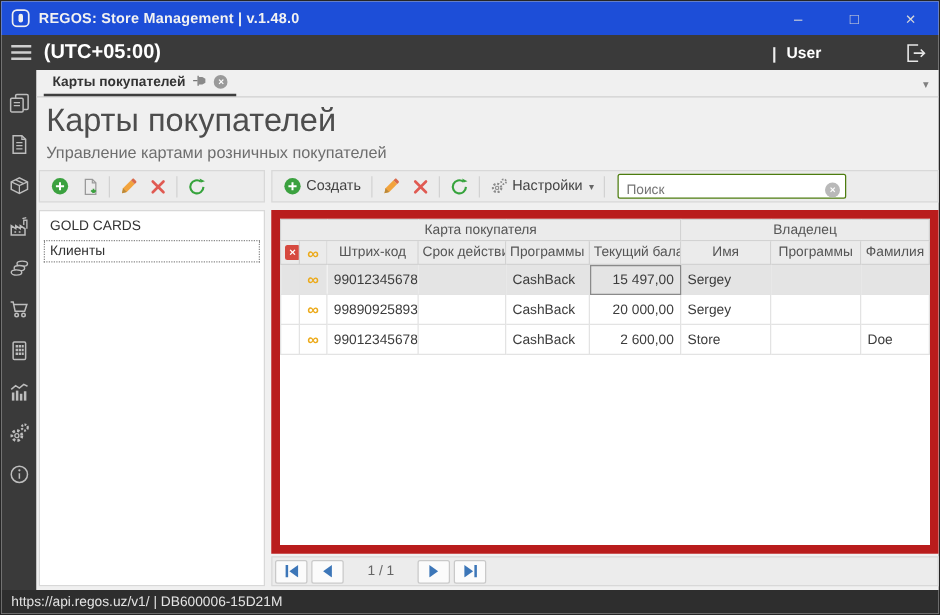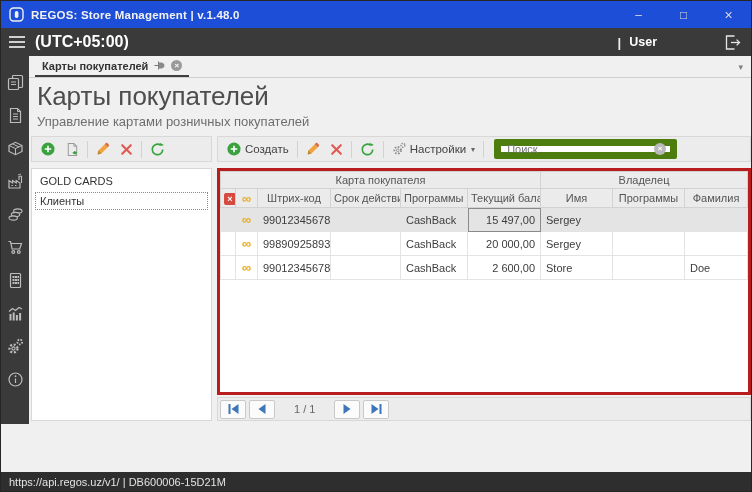--- a/index.html
+++ b/index.html
@@ -46,48 +46,48 @@
   
   .main { flex:1; display:flex; gap:5px; padding:0 0 3px 2px; min-height:0; }
   .left-panel { flex:0 0 181px; display:flex; flex-direction:column; min-height:0; }
   .right-panel { flex:1; display:flex; flex-direction:column; min-width:0; min-height:0; }
 
   .tbar { flex:0 0 26px; background:#ececec; border:1px solid #d8d8d8; display:flex; align-items:center; padding:0 4px; margin-bottom:6px; }
   .tb-btn { display:flex; align-items:center; gap:4px; padding:2px 5px; border-radius:2px; color:#444; font-size:11.5px; white-space:nowrap; }
   .tb-sep { width:1px; height:17px; background:#d2d2d2; margin:0 3px; }
   .tb-caret { font-size:8px; color:#666; margin-left:1px; }
 
-  .search-box { margin-left:7px; flex:0 0 183px; height:20px; background:#fff; border:7px solid #4d7c0f; border-radius:2px; display:flex; align-items:center; padding:0 4px 0 6px; }
+  .search-box { margin-left:7px; flex:0 0 183px; height:20px; background:#fff; border:1px solid #4d7c0f; border-radius:2px; display:flex; align-items:flex-end; padding:0 4px 0 6px; }
   .search-box input { border:none; outline:none; flex:1; min-width:0; font-size:11px; font-family:"Liberation Sans",sans-serif; color:#333; background:transparent; }
   .clear-btn { width:12px; height:12px; border-radius:50%; background:#b9b9b9; color:#fff; font-size:8px; line-height:12px; text-align:center; font-weight:bold; }
 
   .tree { flex:1; background:#fff; border:1px solid #d8d8d8; padding:3px; font-size:11px; color:#333; overflow:hidden; }
   .tree-item { padding:2px 4px; margin-bottom:2px; border:1px solid transparent; }
   .tree-item.selected { border:1px dotted #8a8a8a; }
 
   
-  .table-wrap { flex:1; background:#fff; border:3px solid #b91c1c; overflow:hidden; }
+  .table-wrap { flex:1; background:#fff; border:7px solid #b91c1c; overflow:hidden; }
   table { border-collapse:collapse; table-layout:fixed; width:100%; font-size:11px; }
   th { background:#ebebeb; border:1px solid #d2d2d2; font-weight:normal; color:#555; padding:2px 3px; white-space:nowrap; overflow:hidden; }
   th.group { height:17px; }
   th.col { height:19px; }
   td { border:1px solid #e3e3e3; padding:3px 5px; height:24px; color:#3c3c3c; white-space:nowrap; overflow:hidden; }
   tr.selected td { background:#e4e4e4; }
   td.focused { background:#fff; outline:1px solid #8a8a8a; outline-offset:-1px; }
   .al { text-align:left; } .ar { text-align:right; }
   .inf { color:#ecaa1a; font-weight:bold; font-size:13px; text-align:center; padding:0; }
   .hx { display:inline-block; width:12px; height:12px; background:#d6493f; border-radius:2px; color:#fff; font-size:9px; font-weight:bold; line-height:12px; text-align:center; }
 
   
   .pager { flex:0 0 24px; background:#ececec; border:1px solid #d8d8d8; margin-top:2px; display:flex; align-items:center; padding:0 2px; gap:3px; }
   .pg-btn { width:26px; height:19px; background:#fbfbfb; border:1px solid #c9c9c9; border-radius:2px; display:flex; align-items:center; justify-content:center; }
   .pg-label { margin:0 16px; font-size:11px; color:#666; }
 
   
-  .statusbar { flex:0 0 19px; background:#2e2e2e; color:#e3e3e3; font-size:11px; display:flex; align-items:center; padding-left:8px;margin-top:48px; }
+  .statusbar { flex:0 0 19px; background:#2e2e2e; color:#e3e3e3; font-size:11px; display:flex; align-items:center; padding-left:8px; }
 </style>
 </head>
 <body>
 
 <div class="window">
 
   <div class="titlebar">
     <span class="logo">
       <svg width="15" height="15" viewBox="0 0 15 15">
           <rect x="1" y="1" width="13" height="13" rx="3.5" fill="none" stroke="#f0f0f0" stroke-width="1.4"></rect>

